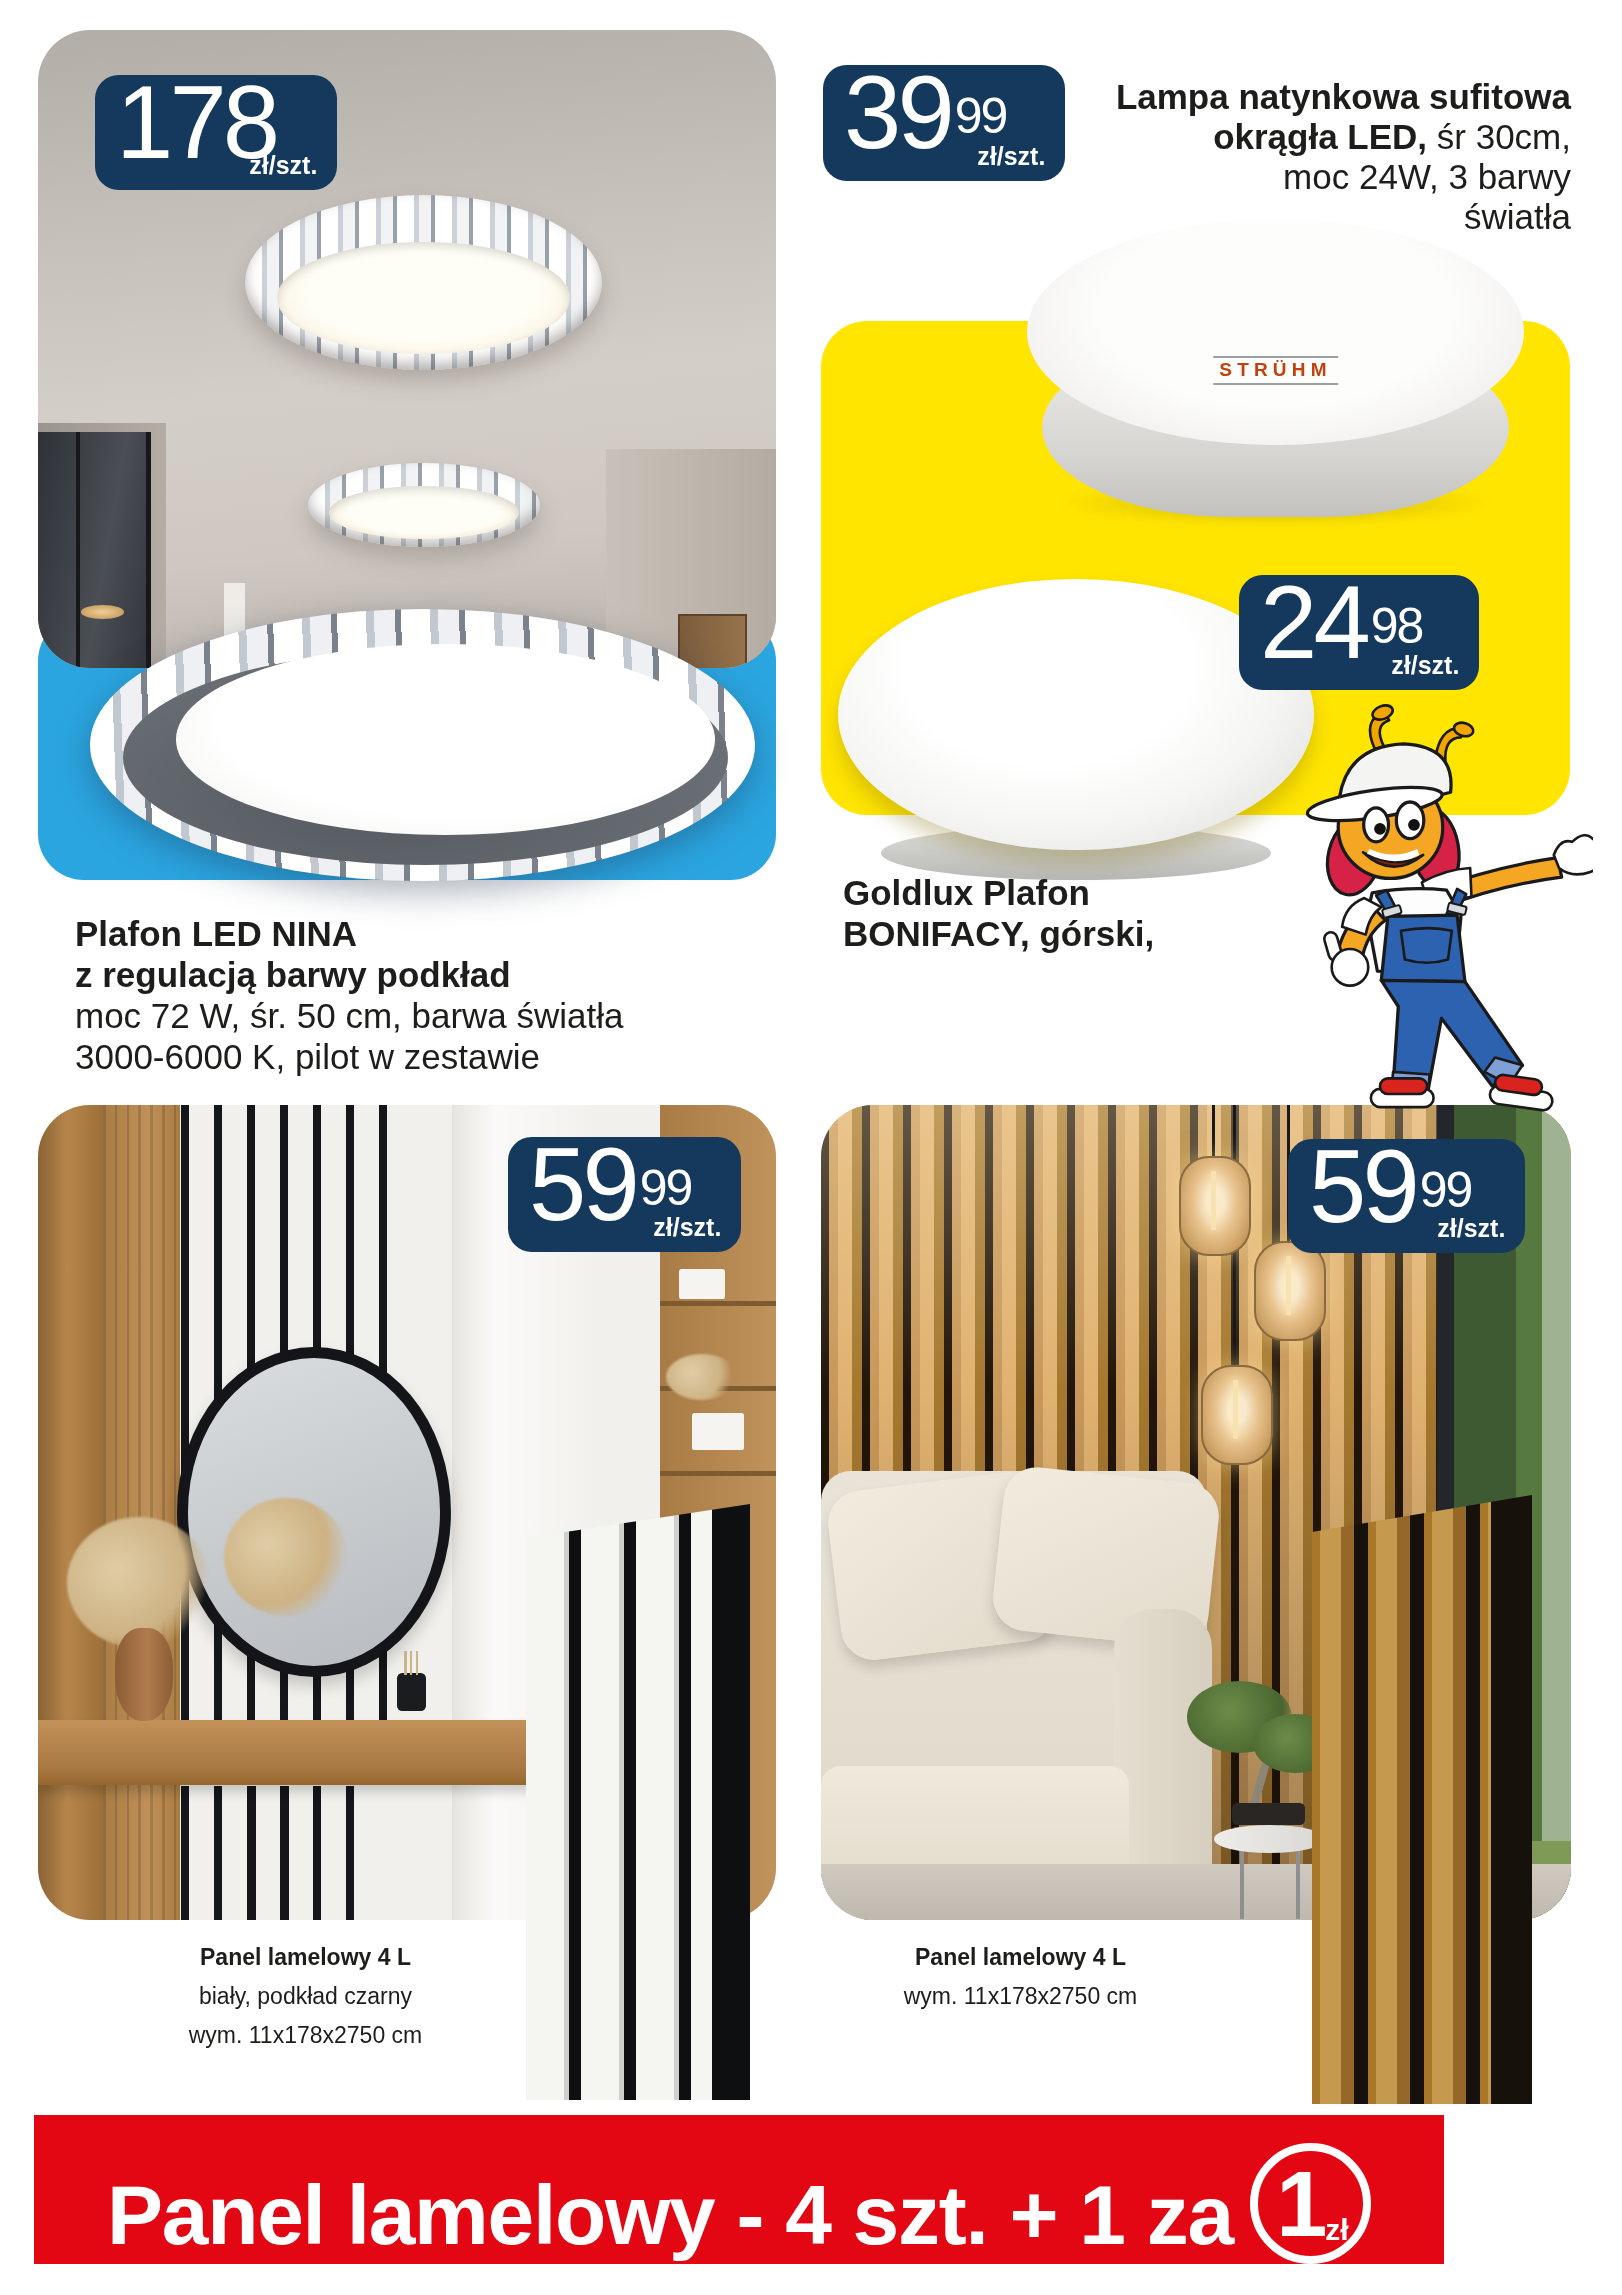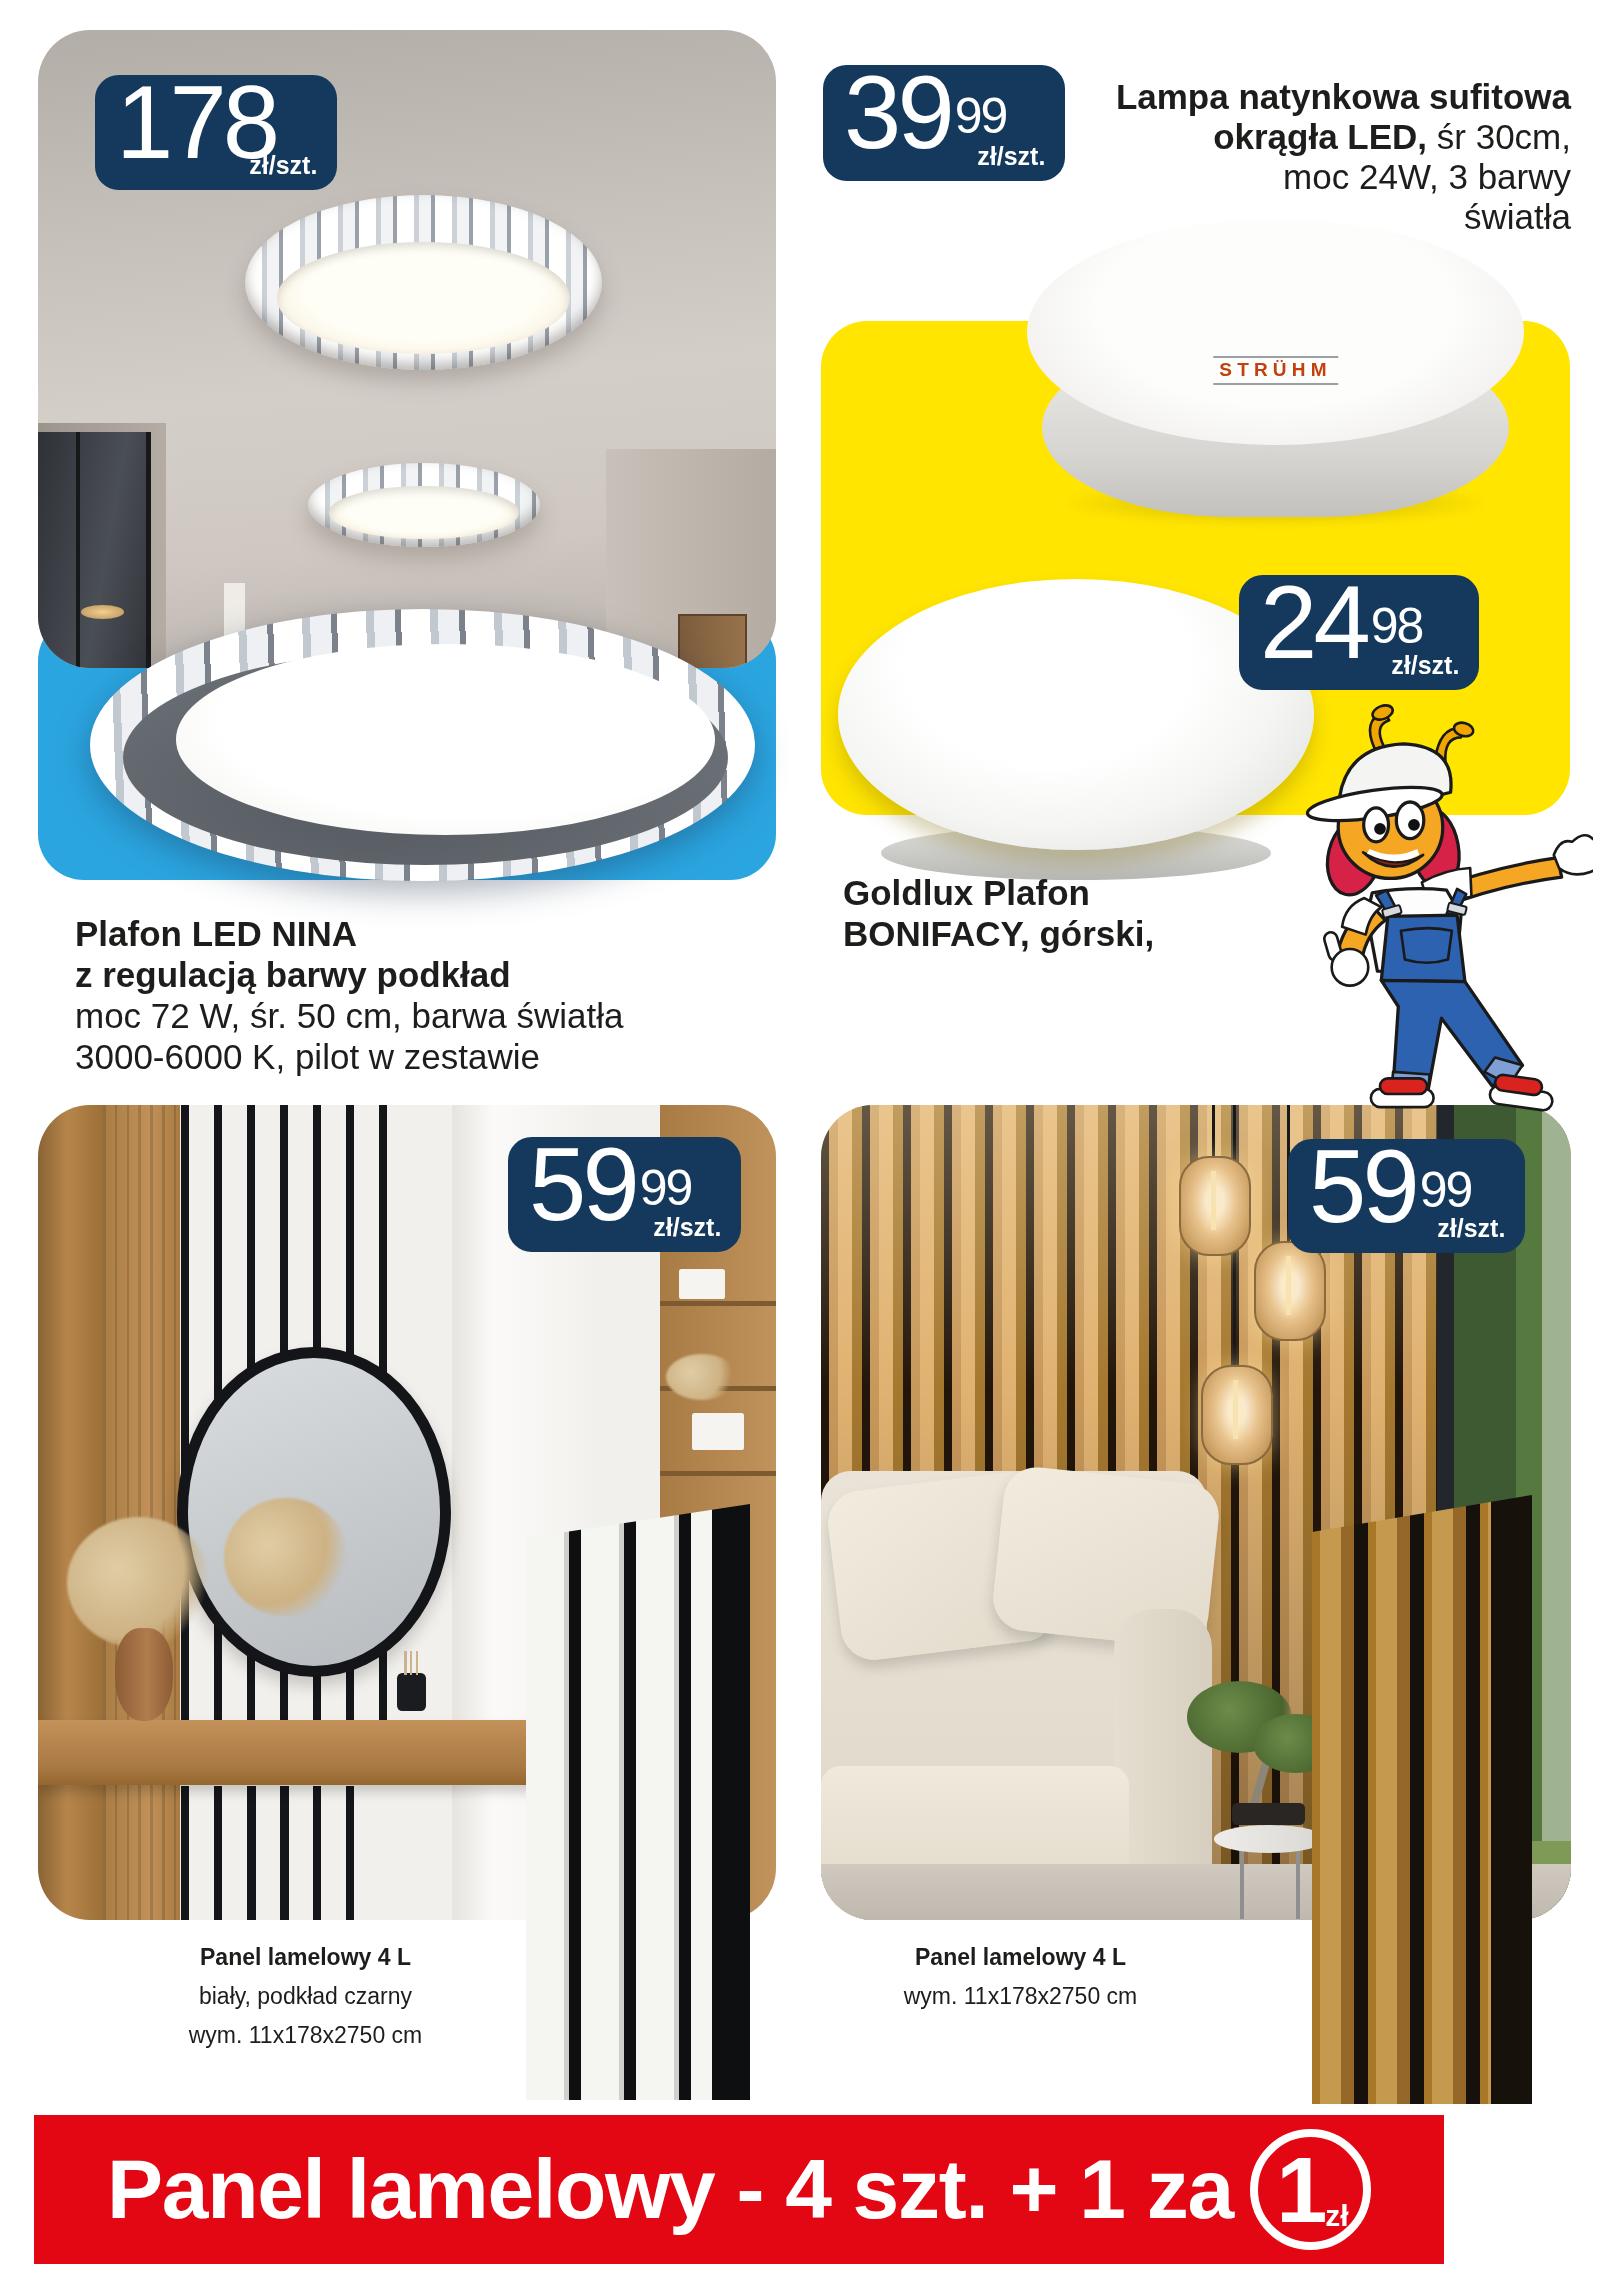--- a/index.html
+++ b/index.html
@@ -150,21 +150,21 @@
   #panel-oak{left:1312px;top:1495px;width:220px;height:609px;
     clip-path:polygon(0 37px,100% 0,100% 100%,0 100%);
     background:repeating-linear-gradient(90deg,#a87828 0 7.9px,#c69a4e 7.9px 29px,#95682a 29px 42px,#17110b 42px 56px);}
   #panel-oak:after{content:"";position:absolute;right:0;top:0;bottom:0;width:41px;background:#17110b;}
 
   .caption{position:absolute;width:497px;text-align:center;font-size:23px;line-height:39px;z-index:4;}
   .caption .b{font-weight:bold;}
 
   
   #banner{position:absolute;left:34px;top:2115px;width:1410px;height:149px;background:#e30613;
-    display:flex;align-items:center;padding-left:73px;box-sizing:border-box;z-index:6;}
+    display:flex;align-items:flex-end;padding-left:73px;box-sizing:border-box;z-index:6;}
   #banner .txt{color:#fff;font-weight:bold;font-size:84px;letter-spacing:-1.3px;white-space:pre;}
   .circle-badge{position:relative;width:105px;height:105px;border-radius:50%;background:#e30613;
     border:8.5px solid #ffffff;margin-left:17px;flex:0 0 auto;
     display:flex;align-items:center;justify-content:center;}
   .circle-badge .one{font-size:92px;font-weight:bold;color:#fff;margin-left:-17px;line-height:1;}
   .circle-badge .zl{position:absolute;right:14.4px;bottom:9.2px;font-size:30px;font-weight:bold;color:#fff;margin-top:40px;}
 
   #mascot{position:absolute;left:1299px;top:699px;width:294px;height:419px;z-index:7;}
 </style>
 </head>

